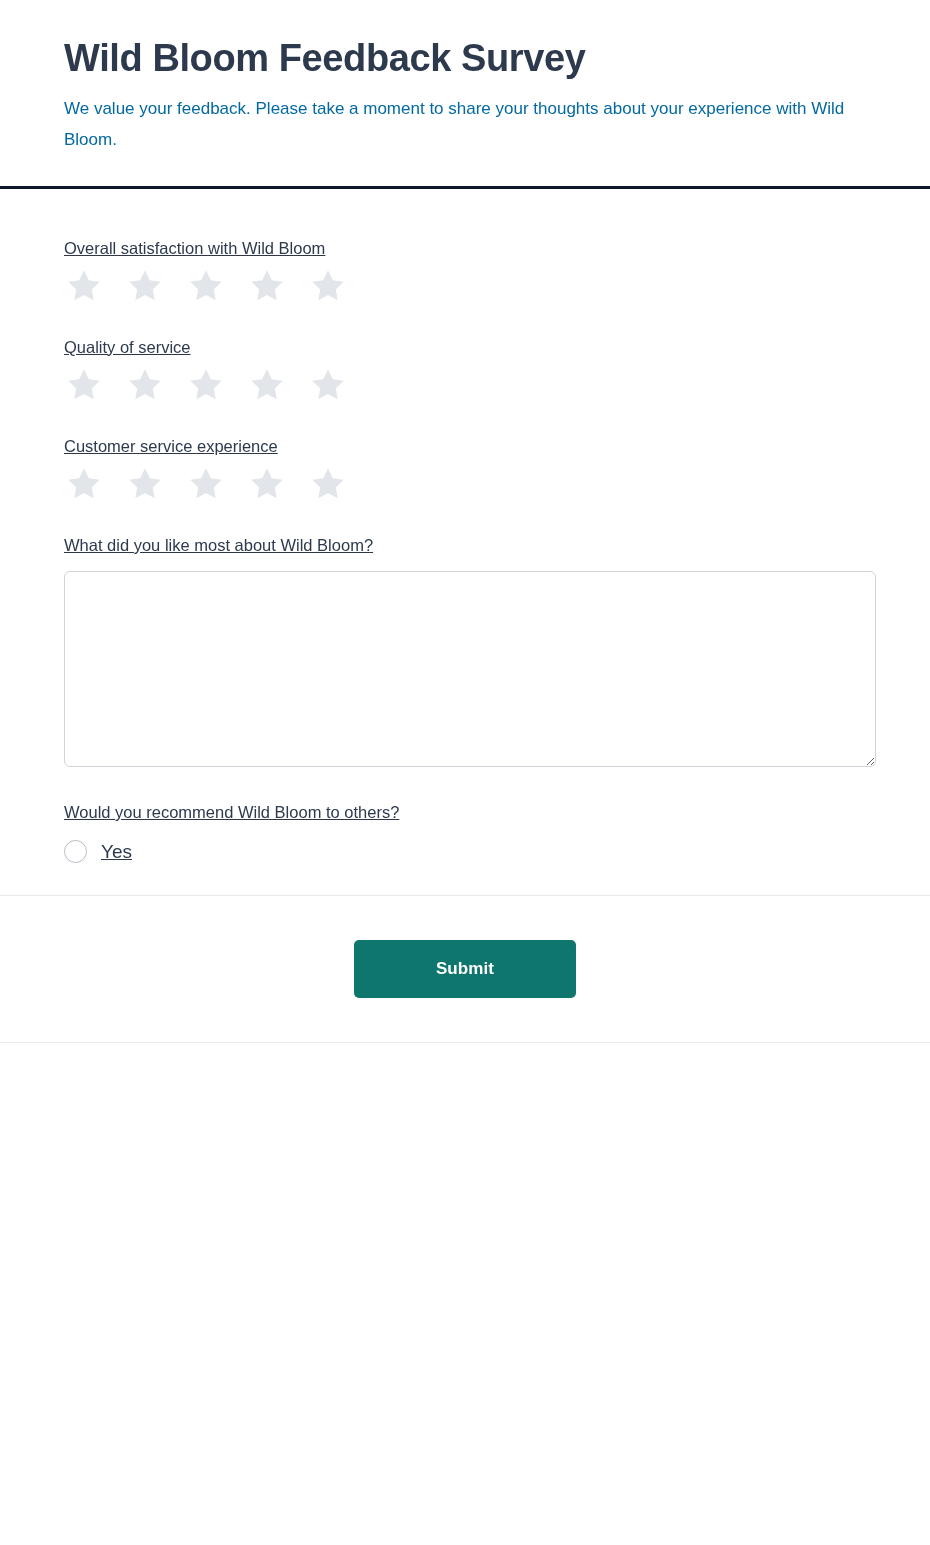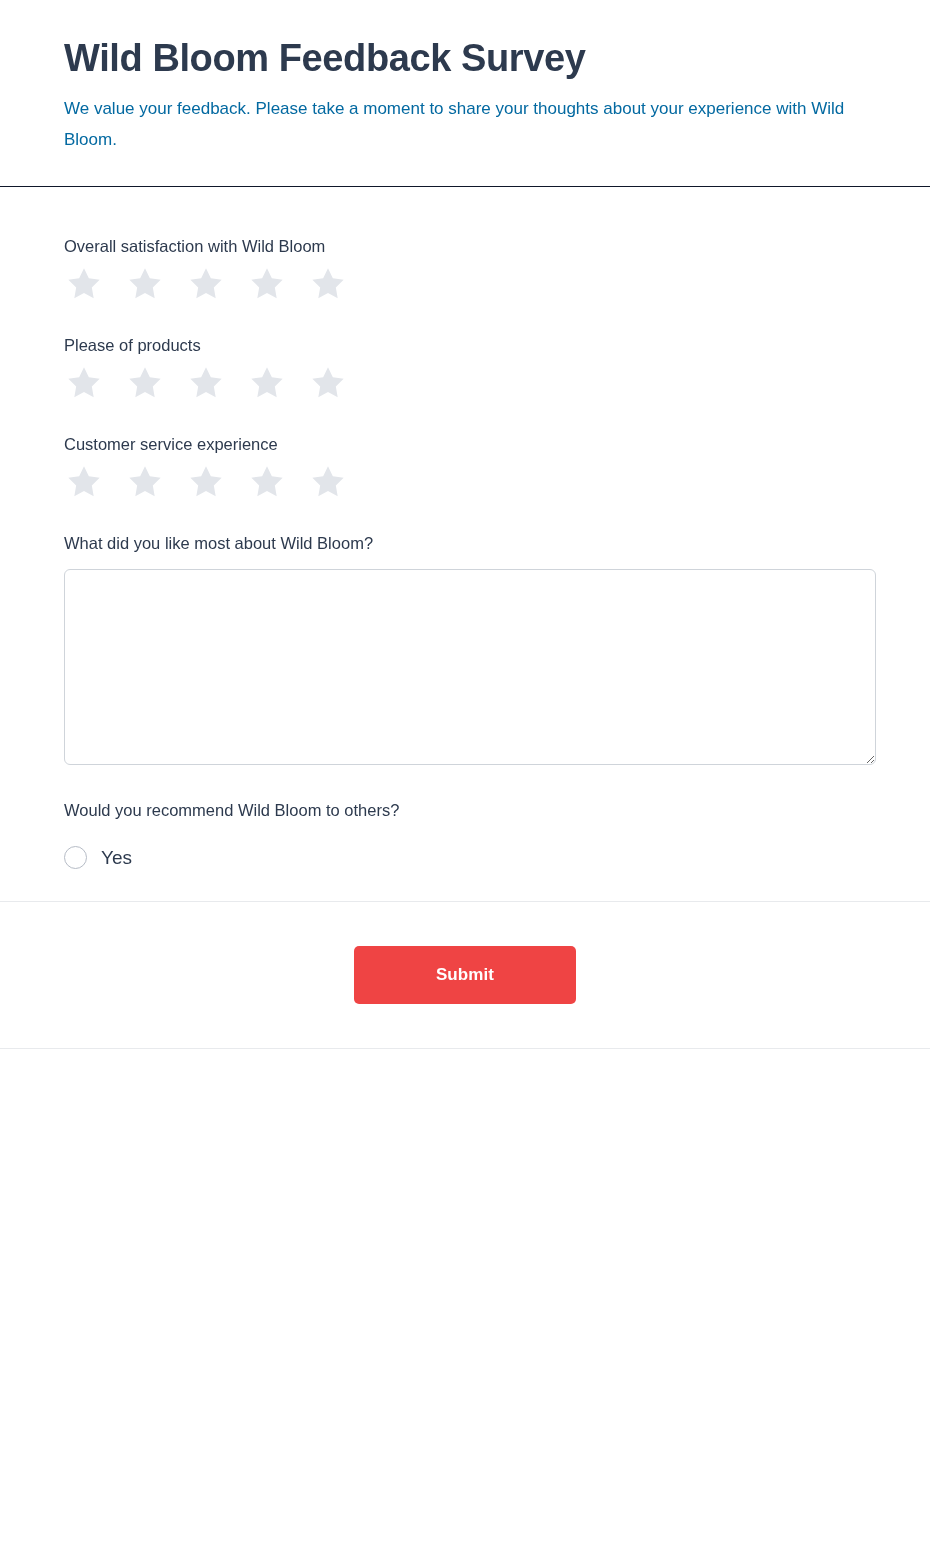--- a/index.html
+++ b/index.html
@@ -18,21 +18,21 @@
   .page {
     width: 930px;
     min-height: 1545px;
     background: #ffffff;
     position: relative;
   }
 
   
   .header {
     padding: 36px 64px 30px 64px;
-    border-bottom: 1px solid #0f172a;
+    border-bottom: 3px solid #0f172a;
     background: #ffffff;
   }
   .title {
     font-size: 38px;
     line-height: 1.18;
     font-weight: bold;
     color: #2d3a4e;
     margin: 0 0 12px 0;
     letter-spacing: -0.4px;
   }
@@ -41,20 +41,21 @@
     line-height: 1.85;
     color: #0369a1;
     margin: 0;
     max-width: 790px;
     font-weight: normal;
   }
 
   
   .form-body {
     padding: 48px 41px 0 64px;
+    text-decoration: underline;
   }
   .field {
     margin-bottom: 34px;
   }
   .field-label {
     font-size: 16.5px;
     color: #2d3a4e;
     margin-bottom: 12px;
     font-weight: normal;
     line-height: 1.4;
@@ -92,21 +93,21 @@
     font-size: 15px;
     color: #2d3748;
     padding: 12px 14px;
     resize: vertical;
     outline: none;
   }
   textarea.answer::placeholder { color: #a9b0bb; }
 
   
   .radio-field { margin-bottom: 24px; }
-  .radio-field .field-label { margin-bottom: 24px; }
+  .radio-field .field-label { margin-bottom: 16px; }
   .radio-row {
     display: flex;
     align-items: center;
     gap: 14px;
     margin-bottom: 14px;
     cursor: pointer;
   }
   .radio-circle {
     width: 23px;
     height: 23px;
@@ -128,21 +129,21 @@
     display: flex;
     justify-content: center;
     align-items: center;
   }
   .submit-button {
     display: inline-flex;
     align-items: center;
     justify-content: center;
     width: 222px;
     height: 58px;
-    background: #ef4444;
+    background: #0f766e;
     color: #ffffff;
     font-size: 17px;
     font-weight: bold;
     border: none;
     border-radius: 5px;
     cursor: pointer;
     font-family: "Liberation Sans", sans-serif;
     letter-spacing: 0.1px;
   }
   .bottom-rule {
@@ -187,21 +188,21 @@
           </span>
         <span class="star">
             <svg width="40" height="40" viewBox="0 0 24 24">
               <path d="M12 2.6l2.9 5.9 6.5.95-4.7 4.58 1.11 6.47L12 17.45 6.19 20.5 7.3 14.03 2.6 9.45l6.5-.95z" fill="#e2e5ea"></path>
             </svg>
           </span>
       </div>
     </div>
 
     <div class="field rating-field">
-      <div class="field-label">Please of products</div>
+      <div class="field-label">Quality of service</div>
       <div class="stars">
         <span class="star">
             <svg width="40" height="40" viewBox="0 0 24 24">
               <path d="M12 2.6l2.9 5.9 6.5.95-4.7 4.58 1.11 6.47L12 17.45 6.19 20.5 7.3 14.03 2.6 9.45l6.5-.95z" fill="#e2e5ea"></path>
             </svg>
           </span>
         <span class="star">
             <svg width="40" height="40" viewBox="0 0 24 24">
               <path d="M12 2.6l2.9 5.9 6.5.95-4.7 4.58 1.11 6.47L12 17.45 6.19 20.5 7.3 14.03 2.6 9.45l6.5-.95z" fill="#e2e5ea"></path>
             </svg>

